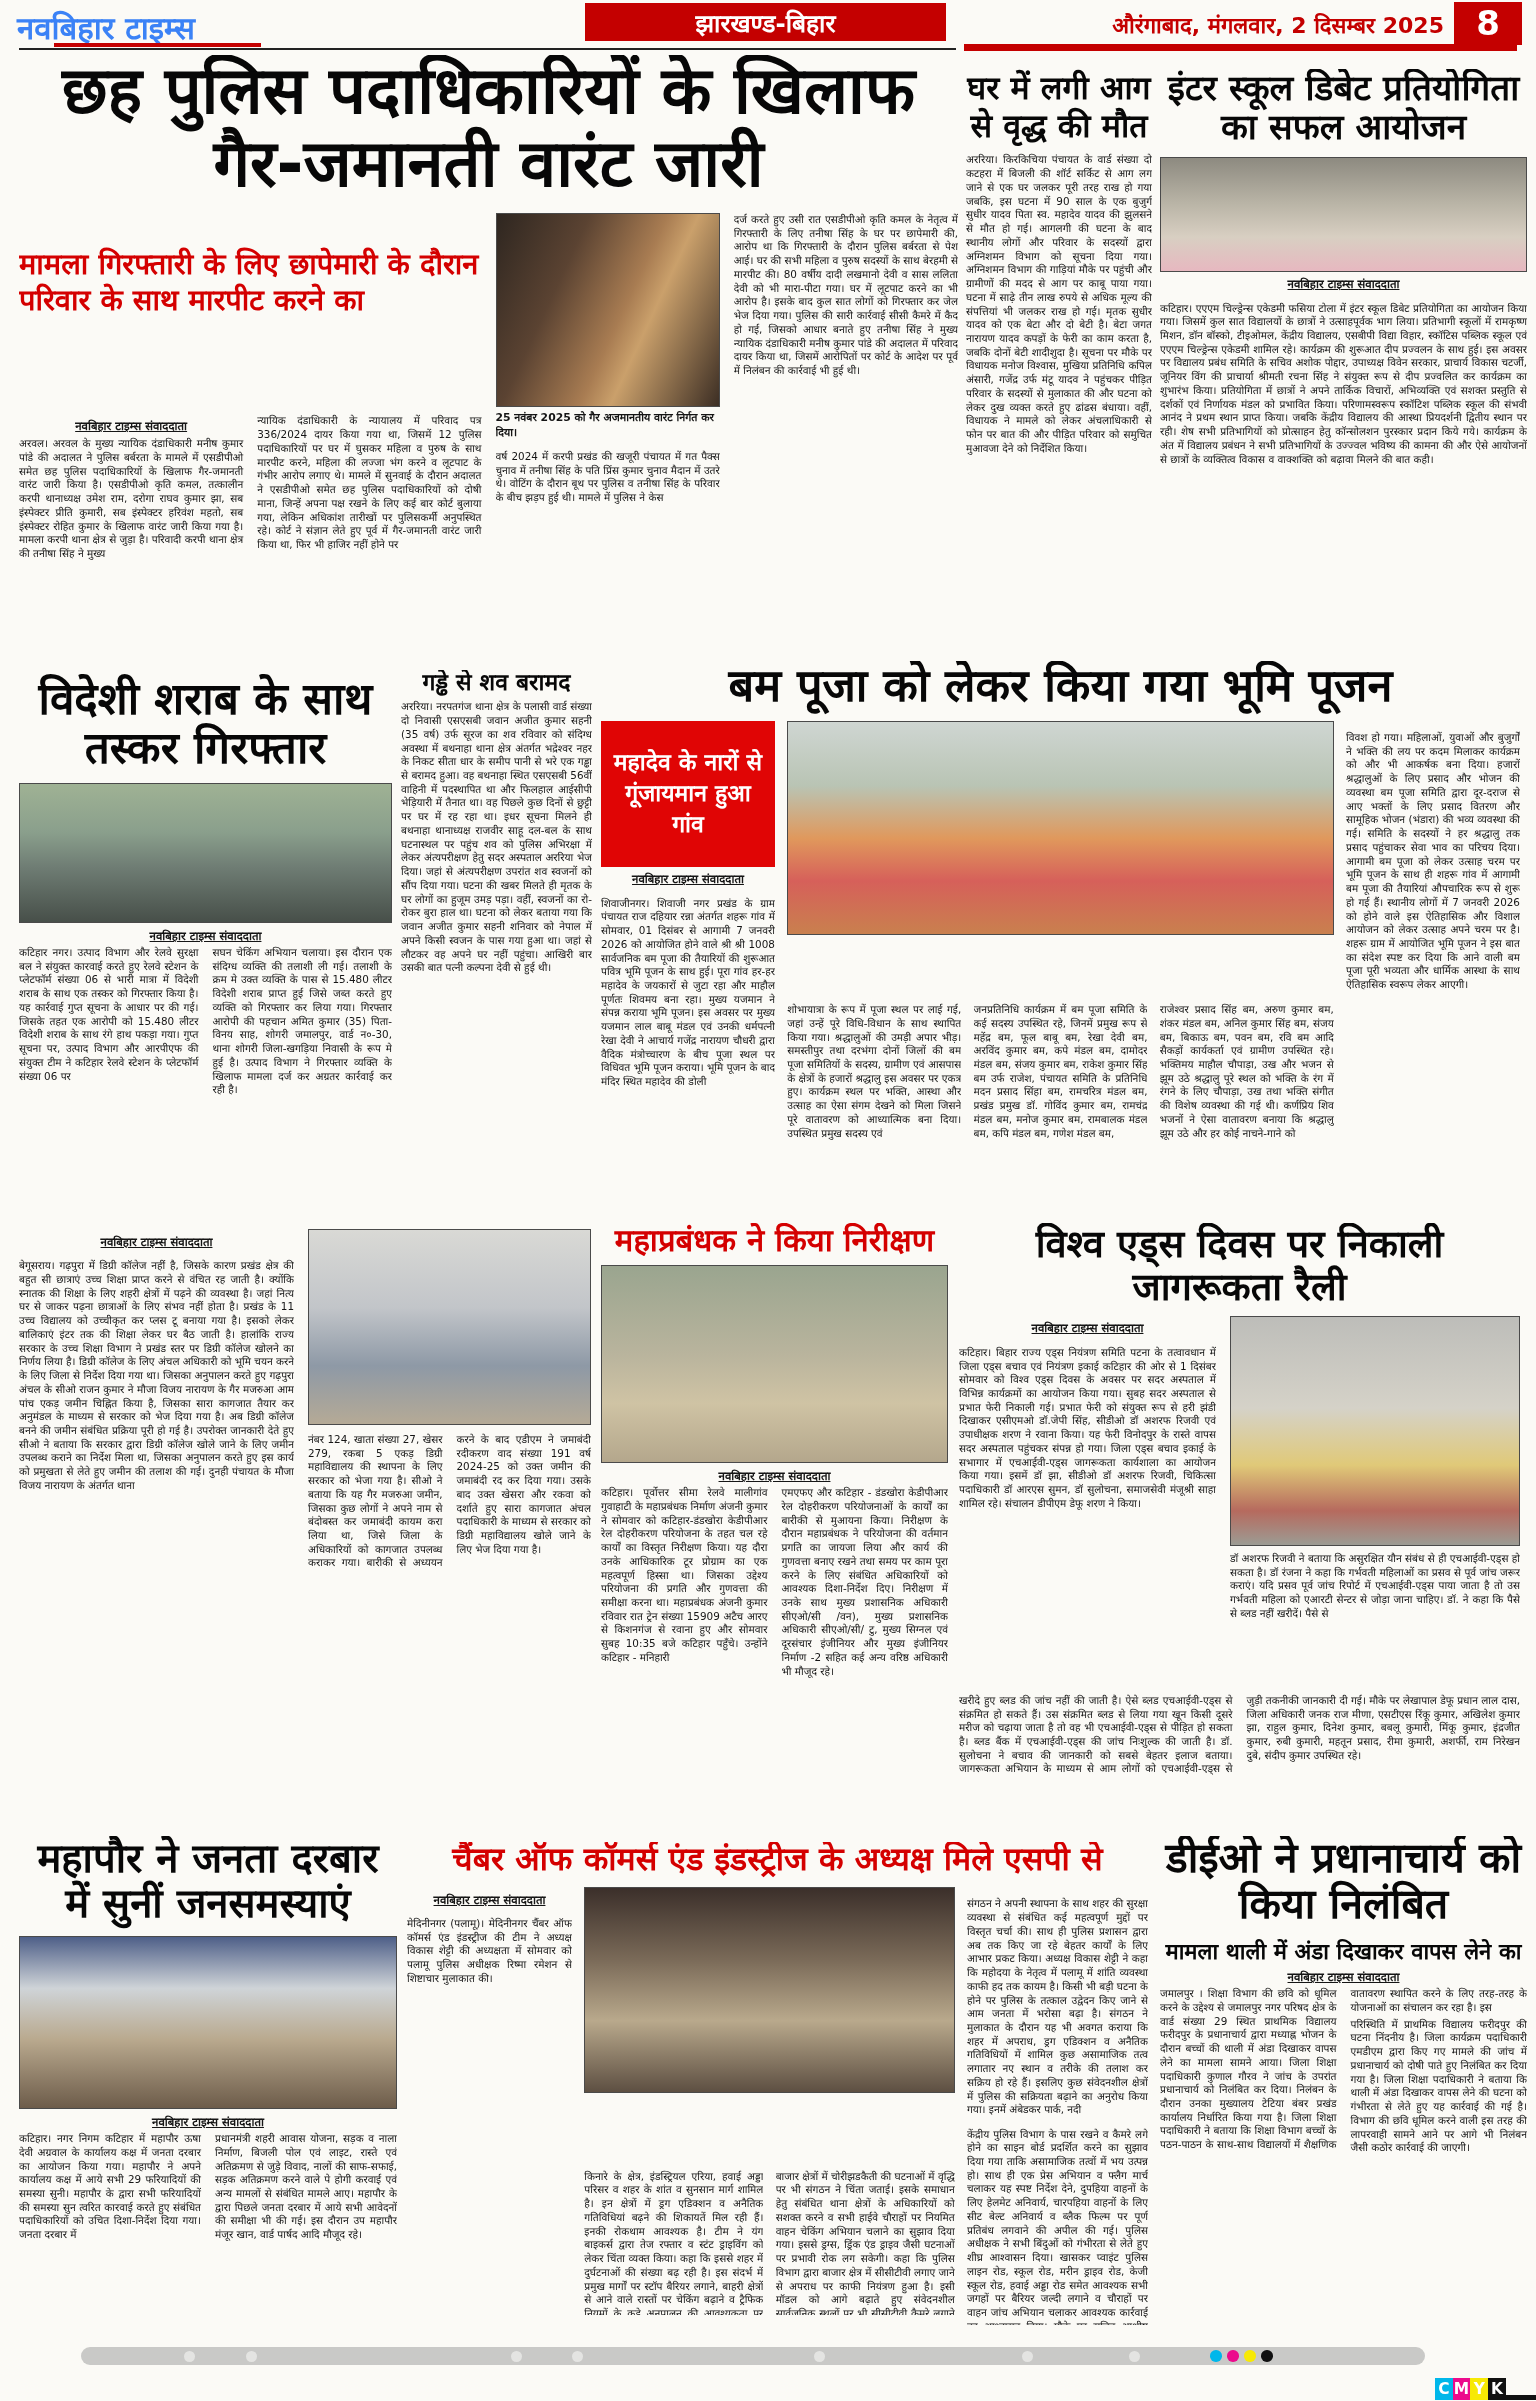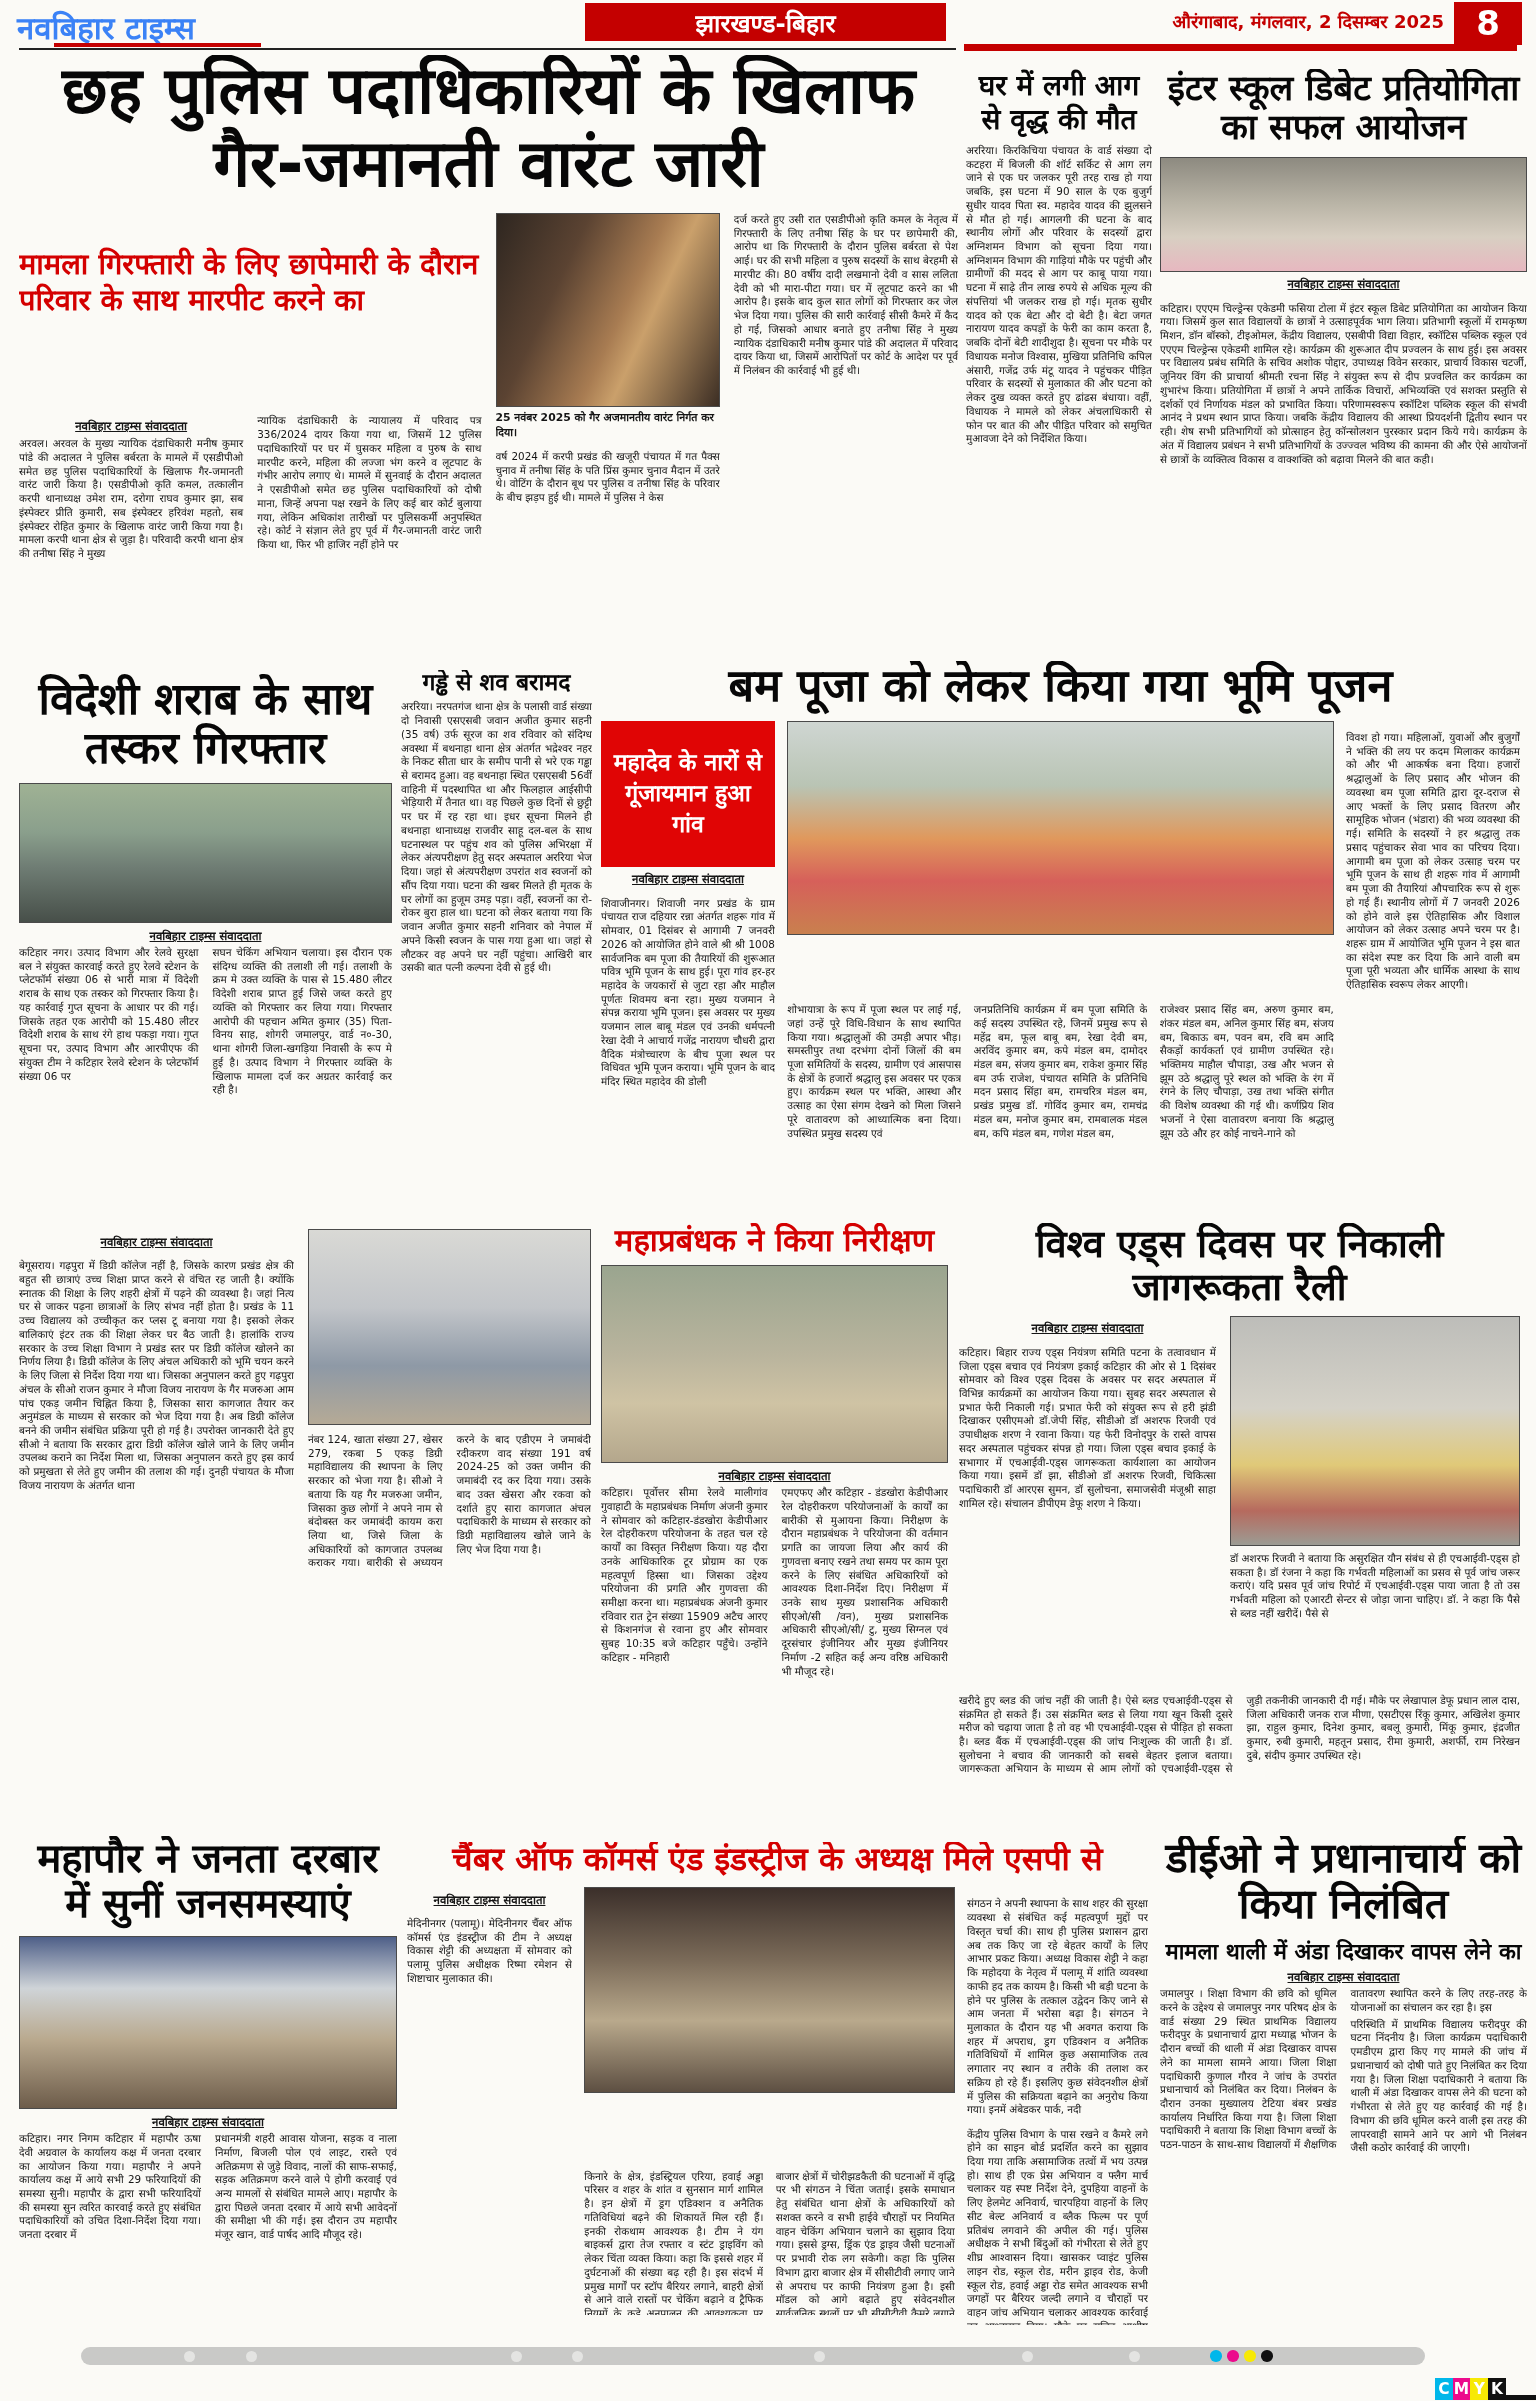--- a/index.html
+++ b/index.html
@@ -23,21 +23,21 @@
   .ph-site{background:linear-gradient(180deg,#9aa58f 0%,#b9b49d 45%,#cfc3a4 70%,#b4a78c 100%);}
   .ph-rally{background:linear-gradient(180deg,#bdbdb9 0%,#d5d2c8 40%,#e0c978 65%,#b66a5e 85%,#9c9c94 100%);}
   .ph-darbar{background:linear-gradient(180deg,#4e5f88 0%,#cfd4d8 30%,#b9a98e 60%,#6d5c4a 100%);}
   .ph-chamber{background:linear-gradient(180deg,#3b2f2a 0%,#7a6a58 35%,#b9a98c 65%,#5d4f42 100%);}
   .redbox{background:#e00505;color:#ffffff;font-weight:bold;text-align:center;
           display:flex;align-items:center;justify-content:center;padding:7.7px;box-sizing:border-box;line-height:1.35;}
   .rule{position:absolute;}
   .masthead{position:absolute;left:17px;top:6.1px;font-size:31px;font-weight:bold;color:#3b82f6;}
   .edition-box{position:absolute;left:585px;top:3.1px;width:361px;height:38px;background:#c40000;color:#fff;
                font-size:24.6px;font-weight:bold;display:flex;align-items:center;justify-content:center;}
-  .dateline{position:absolute;right:92px;top:9.2px;font-size:18px;font-weight:bold;color:#c40000;}
+  .dateline{position:absolute;right:92px;top:9.2px;font-size:22px;font-weight:bold;color:#c40000;}
   .pagenum{position:absolute;right:14px;top:1.5px;width:68px;height:43px;background:#c40000;color:#fff;
            font-size:34px;font-weight:bold;display:flex;align-items:center;justify-content:center;}
   .gray-bar{position:absolute;left:81px;top:2347px;width:1344px;height:18.4px;background:#c9c9c7;border-radius:9.2px;}
   .bar-dot{position:absolute;top:2351px;width:10.8px;height:10.8px;border-radius:50%;background:#e4e4e2;}
   .reg-dot{position:absolute;top:2350px;width:11.5px;height:11.5px;border-radius:50%;}
   .cmyk{position:absolute;left:1435px;top:2378px;display:flex;}
   .cmyk span{width:17.7px;height:21.5px;display:flex;align-items:center;justify-content:center;
              color:#fff;font-weight:bold;font-size:15.4px;font-family:"DejaVu Sans",sans-serif;}
   .blackline{position:absolute;left:1504px;top:2395px;width:32px;height:5.4px;background:#111;}
 </style>
@@ -70,21 +70,21 @@
         <div class="caption">25 नवंबर 2025 को गैर अजमानतीय वारंट निर्गत कर दिया।</div>
         <p class="body">वर्ष 2024 में करपी प्रखंड की खजूरी पंचायत में गत पैक्स चुनाव में तनीषा सिंह के पति प्रिंस कुमार चुनाव मैदान में उतरे थे। वोटिंग के दौरान बूथ पर पुलिस व तनीषा सिंह के परिवार के बीच झड़प हुई थी। मामले में पुलिस ने केस</p>
       </div>
       <div class="body" style="grid-column:4/5;grid-row:1/3;overflow:hidden;">
         <p>दर्ज करते हुए उसी रात एसडीपीओ कृति कमल के नेतृत्व में गिरफ्तारी के लिए तनीषा सिंह के घर पर छापेमारी की, आरोप था कि गिरफ्तारी के दौरान पुलिस बर्बरता से पेश आई। घर की सभी महिला व पुरुष सदस्यों के साथ बेरहमी से मारपीट की। 80 वर्षीय दादी लखमानो देवी व सास ललिता देवी को भी मारा-पीटा गया। घर में लूटपाट करने का भी आरोप है। इसके बाद कुल सात लोगों को गिरफ्तार कर जेल भेज दिया गया। पुलिस की सारी कार्रवाई सीसी कैमरे में कैद हो गई, जिसको आधार बनाते हुए तनीषा सिंह ने मुख्य न्यायिक दंडाधिकारी मनीष कुमार पांडे की अदालत में परिवाद दायर किया था, जिसमें आरोपितों पर कोर्ट के आदेश पर पूर्व में निलंबन की कार्रवाई भी हुई थी।</p>
       </div>
     </div>
   </section>
 
   <section class="art" style="left:966px;top:69px;width:186px;height:595px;">
-    <h2 class="hl" style="font-size:28px;line-height:1.2;">घर में लगी आग से वृद्ध की मौत</h2>
+    <h2 class="hl" style="font-size:32px;line-height:1.2;">घर में लगी आग से वृद्ध की मौत</h2>
     <p class="body" style="margin-top:7.7px;">अररिया। किरकिचिया पंचायत के वार्ड संख्या दो कटहरा में बिजली की शॉर्ट सर्किट से आग लग जाने से एक घर जलकर पूरी तरह राख हो गया जबकि, इस घटना में 90 साल के एक बुजुर्ग सुधीर यादव पिता स्व. महादेव यादव की झुलसने से मौत हो गई। आगलगी की घटना के बाद स्थानीय लोगों और परिवार के सदस्यों द्वारा अग्निशमन विभाग को सूचना दिया गया। अग्निशमन विभाग की गाड़ियां मौके पर पहुंची और ग्रामीणों की मदद से आग पर काबू पाया गया। घटना में साढ़े तीन लाख रुपये से अधिक मूल्य की संपत्तियां भी जलकर राख हो गई। मृतक सुधीर यादव को एक बेटा और दो बेटी है। बेटा जगत नारायण यादव कपड़ों के फेरी का काम करता है, जबकि दोनों बेटी शादीशुदा है। सूचना पर मौके पर विधायक मनोज विश्वास, मुखिया प्रतिनिधि कपिल अंसारी, गजेंद्र उर्फ मंटू यादव ने पहुंचकर पीड़ित परिवार के सदस्यों से मुलाकात की और घटना को लेकर दुख व्यक्त करते हुए ढांढस बंधाया। वहीं, विधायक ने मामले को लेकर अंचलाधिकारी से फोन पर बात की और पीड़ित परिवार को समुचित मुआवजा देने को निर्देशित किया।</p>
   </section>
 
   <section class="art" style="left:1160px;top:69px;width:367px;height:595px;">
     <h2 class="hl" style="font-size:35px;">इंटर स्कूल डिबेट प्रतियोगिता का सफल आयोजन</h2>
     <div class="ph ph-debate" style="height:115px;margin-top:9.2px;"></div>
     <div class="byline">नवबिहार टाइम्स संवाददाता</div>
     <p class="body">कटिहार। एएएम चिल्ड्रेन्स एकेडमी फसिया टोला में इंटर स्कूल डिबेट प्रतियोगिता का आयोजन किया गया। जिसमें कुल सात विद्यालयों के छात्रों ने उत्साहपूर्वक भाग लिया। प्रतिभागी स्कूलों में रामकृष्ण मिशन, डॉन बॉस्को, टीइओमल, केंद्रीय विद्यालय, एसबीपी विद्या विहार, स्कॉटिस पब्लिक स्कूल एवं एएएम चिल्ड्रेन्स एकेडमी शामिल रहे। कार्यक्रम की शुरूआत दीप प्रज्वलन के साथ हुई। इस अवसर पर विद्यालय प्रबंध समिति के सचिव अशोक पोद्दार, उपाध्यक्ष विवेन सरकार, प्राचार्य विकास चटर्जी, जूनियर विंग की प्राचार्या श्रीमती रचना सिंह ने संयुक्त रूप से दीप प्रज्वलित कर कार्यक्रम का शुभारंभ किया। प्रतियोगिता में छात्रों ने अपने तार्किक विचारों, अभिव्यक्ति एवं सशक्त प्रस्तुति से दर्शकों एवं निर्णायक मंडल को प्रभावित किया। परिणामस्वरूप स्कॉटिश पब्लिक स्कूल की संभवी आनंद ने प्रथम स्थान प्राप्त किया। जबकि केंद्रीय विद्यालय की आस्था प्रियदर्शनी द्वितीय स्थान पर रही। शेष सभी प्रतिभागियों को प्रोत्साहन हेतु कॉन्सोलशन पुरस्कार प्रदान किये गये। कार्यक्रम के अंत में विद्यालय प्रबंधन ने सभी प्रतिभागियों के उज्ज्वल भविष्य की कामना की और ऐसे आयोजनों से छात्रों के व्यक्तित्व विकास व वाक्शक्ति को बढ़ावा मिलने की बात कही।</p>
   </section>
 

